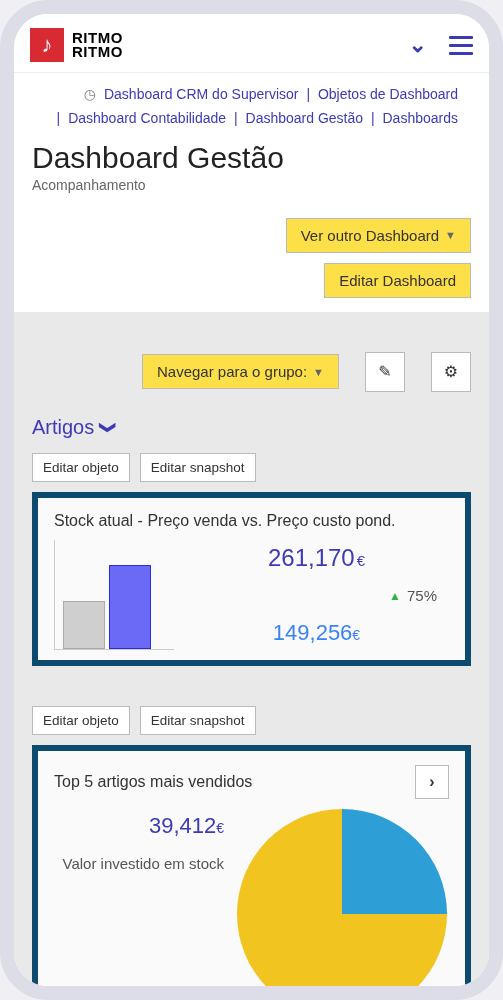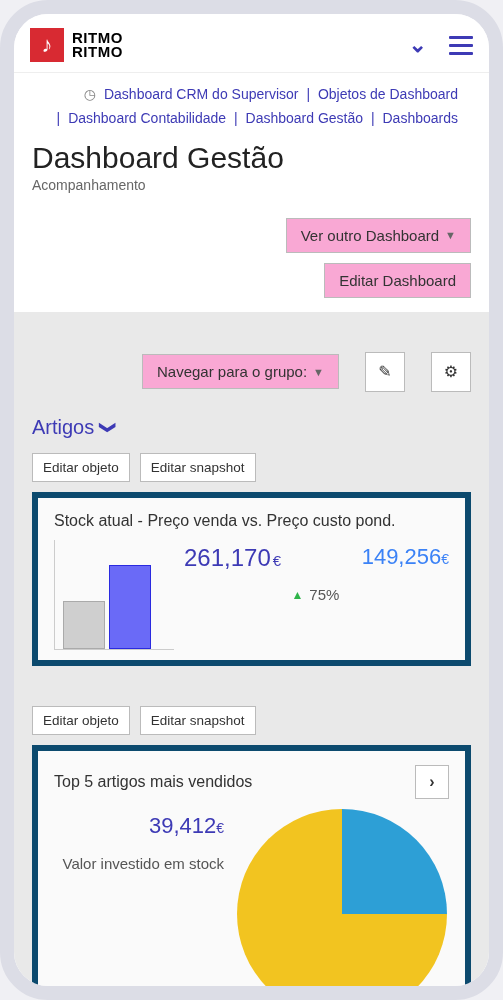--- a/index.html
+++ b/index.html
@@ -58,21 +58,21 @@
   .breadcrumbs .clock { color: #888; margin-right: 4px; }
   .breadcrumbs a { color: #3d3ab5; text-decoration: none; }
   .breadcrumbs .sep { color: #3d3ab5; margin: 0 4px; }
 
   
   .title-block { padding: 6px 18px 14px 18px; }
   .page-title { font-size: 30px; font-weight: 400; color: #222; margin-bottom: 2px; }
   .page-subtitle { font-size: 14px; color: #666; margin-bottom: 25px; }
   .title-actions { display: flex; flex-direction: column; align-items: flex-end; gap: 10px; }
   .btn-outline {
-    border: 1px solid #bbb; background: #f9a8d4; padding: 8px 14px;
+    border: 1px solid #bbb; background: #fde047; padding: 8px 14px;
     font-size: 15px; color: #333; cursor: pointer;
     display: inline-flex; align-items: center; gap: 6px;
   }
   .caret-sm { font-size: 11px; color: #666; }
 
   
   .gray-section { background: #e9e9e9; padding: 40px 18px 18px 18px; }
   .nav-row { display: flex; justify-content: flex-end; align-items: center; gap: 26px; margin-bottom: 24px; }
   .btn-sq { border: 1px solid #bbb; background: #fff; width: 40px; height: 40px; display: flex; align-items: center; justify-content: center; cursor: pointer; font-size: 16px; color: #333; }
 
@@ -86,21 +86,21 @@
     background: #fafafa; border: 6px solid #0c4a6e; padding: 14px 16px 10px 16px;
     margin-bottom: 40px;
   }
   .card-title { font-size: 16px; color: #333; margin-bottom: 10px; }
 
   
   .stock-body { display: flex; gap: 10px; align-items: stretch; }
   .mini-chart { width: 120px; height: 110px; position: relative; border-left: 1px solid #ccc; border-bottom: 1px solid #ccc; }
   .mini-chart .bar1 { position: absolute; bottom: 0; left: 8px; width: 42px; height: 48px; background: #cfcfcf; border: 1px solid #aaa; }
   .mini-chart .bar2 { position: absolute; bottom: 0; left: 54px; width: 42px; height: 84px; background: #6a6af7; border: 1px solid #2a2ae0; }
-  .stock-values { flex: 1; display: flex; flex-direction: row; justify-content: space-between; padding: 4px 0; }
+  .stock-values { flex: 1; display: flex; flex-direction: column; justify-content: space-between; padding: 4px 0; }
   .val-top { color: #3d3ab5; font-size: 24px; text-align: center; }
   .val-top .eur { font-size: 15px; margin-left: 2px; }
   .pct-row { text-align: right; color: #555; font-size: 15px; display: flex; justify-content: flex-end; align-items: center; gap: 6px; padding-right: 12px; }
   .tri-up { color: #2fb44a; font-size: 12px; }
   .val-bot { color: #3b82f6; font-size: 22px; text-align: center; }
   .val-bot .eur { font-size: 14px; }
 
   
   .card2-head { display: flex; justify-content: space-between; align-items: center; margin-bottom: 10px; }
   .btn-chev { border: 1px solid #bbb; background: #fff; width: 34px; height: 34px; display: flex; align-items: center; justify-content: center; cursor: pointer; font-size: 16px; color: #333; font-weight: bold; }

